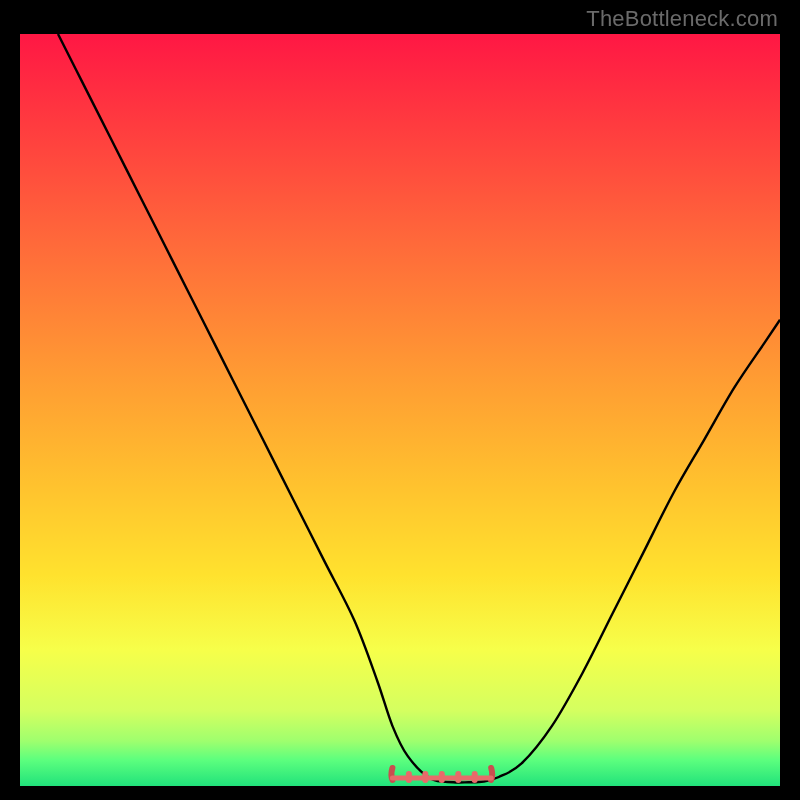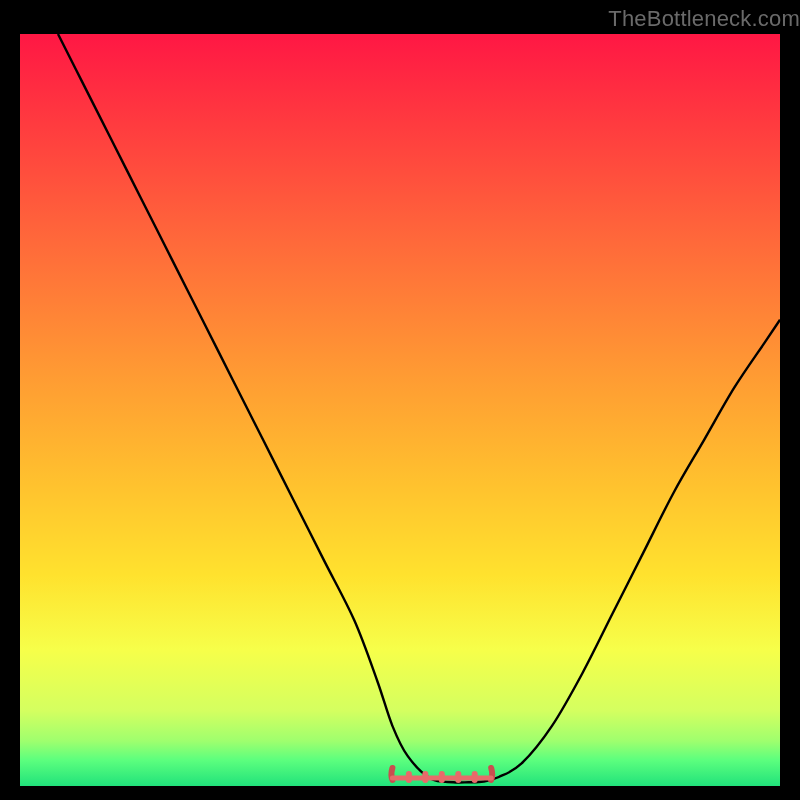--- a/index.html
+++ b/index.html
@@ -13,21 +13,21 @@
   }
   .stage {
     position: relative;
     width: 800px;
     height: 800px;
     background: #000;
   }
   .watermark {
     position: absolute;
     top: 6px;
-    right: 0;
+    right: 22px;
     color: #6a6a6a;
     font-size: 22px;
     font-weight: 400;
     letter-spacing: 0.2px;
     z-index: 10;
   }
   .plot {
     position: absolute;
     left: 20px;
     top: 34px;

